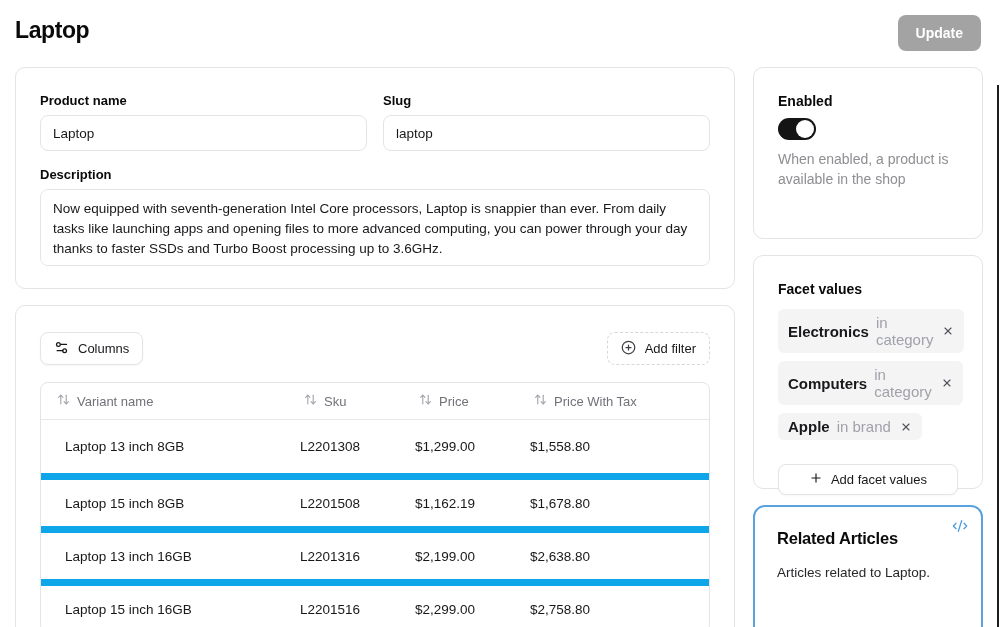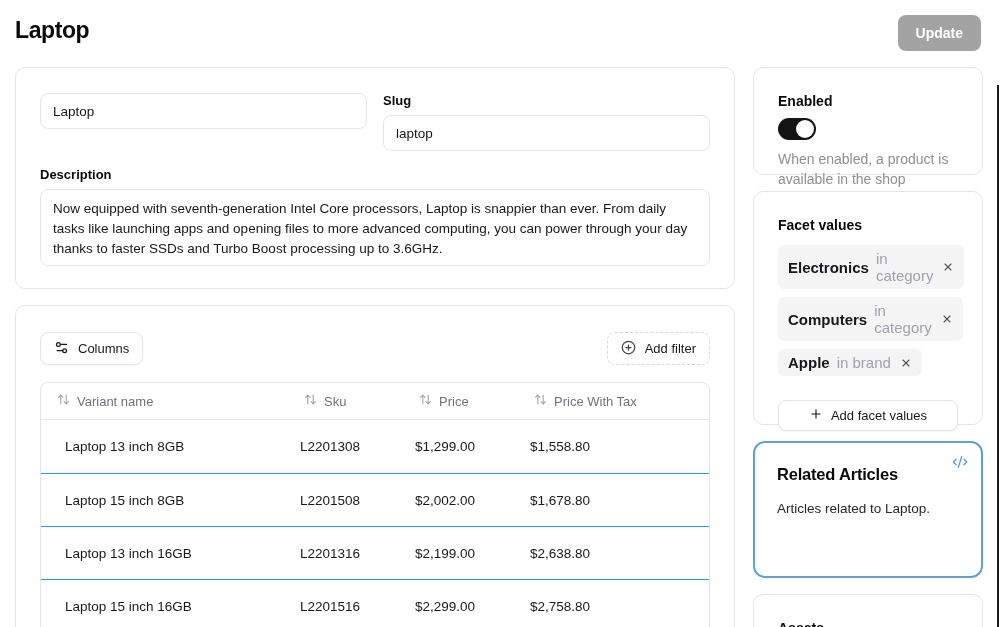--- a/index.html
+++ b/index.html
@@ -39,29 +39,29 @@
   .btn svg { flex:0 0 auto; }
 
   .table-box { margin-top:17px; border:1px solid #e4e4e7; border-radius:8px; overflow:hidden; }
   table { width:100%; border-collapse:separate; border-spacing:0; table-layout:fixed; }
   col.c1 { width:235px; } col.c2 { width:115px; } col.c3 { width:115px; } col.c4 { width:auto; }
   th { height:37px; text-align:left; font-size:13px; font-weight:500; color:#71717a;
     border-bottom:1px solid #e7e7ea; padding:0; vertical-align:middle; cursor:pointer; }
   th .th-inner { display:flex; align-items:center; gap:7px; padding-left:28px; }
   th:first-child .th-inner { padding-left:16px; }
   td { height:53px; font-size:13.5px; color:#18181b; padding:0 0 0 24px; vertical-align:middle; }
-  tr + tr td { border-top:1px solid #0ea5e9; }
+  tr + tr td { border-top:7px solid #0ea5e9; }
   td.variant-name { font-weight:400; }
 
   
   .sidebar { position:absolute; left:753px; top:67px; width:230px; display:flex; flex-direction:column; gap:16px; }
   .side-card { padding:25px 24px; }
   .side-title { font-size:14px; font-weight:600; color:#0a0a0a; }
 
-  .enabled-card { height:108px; }
+  .enabled-card { height:172px; }
   .switch { margin-top:9px; width:38px; height:22px; border-radius:999px; background:#141414; position:relative; cursor:pointer; }
   .switch .knob { position:absolute; right:2px; top:2px; width:18px; height:18px; border-radius:50%; background:#fff; }
   .helper-text { margin-top:9px; font-size:14px; line-height:20px; color:#8e8e93; }
 
   .facet-card { height:234px; }
   .chips { margin-top:12px; display:flex; flex-direction:column; align-items:flex-start; gap:8px; }
   .chip { display:inline-flex; align-items:center; gap:7px; background:#f4f4f5; border-radius:6px;
     padding:5px 10px; font-size:15px; cursor:default; }
   .chip .chip-value { font-weight:600; color:#18181b; }
   .chip .chip-facet { color:#a1a1aa; }
@@ -86,20 +86,21 @@
 <div class="page">
 
   <h1 class="page-title">Laptop</h1>
   <button class="update-btn">Update</button>
 
   <div class="main-col">
 
     <section class="card form-card">
       <div class="form-row">
         <div class="field">
+          <label>Product name</label>
           <input type="text" value="Laptop" style="">
         </div>
         <div class="field">
           <label>Slug</label>
           <input type="text" value="laptop" style="">
         </div>
       </div>
       <div class="field desc-field">
         <label>Description</label>
         <textarea style="">Now equipped with seventh-generation Intel Core processors, Laptop is snappier than ever. From daily tasks like launching apps and opening files to more advanced computing, you can power through your day thanks to faster SSDs and Turbo Boost processing up to 3.6GHz.</textarea>
@@ -190,21 +191,21 @@
           <tbody>
             <tr>
               <td class="variant-name">Laptop 13 inch 8GB</td>
               <td>L2201308</td>
               <td>$1,299.00</td>
               <td>$1,558.80</td>
             </tr>
             <tr>
               <td class="variant-name">Laptop 15 inch 8GB</td>
               <td>L2201508</td>
-              <td>$2,002.00</td>
+              <td>$1,162.19</td>
               <td>$1,678.80</td>
             </tr>
             <tr>
               <td class="variant-name">Laptop 13 inch 16GB</td>
               <td>L2201316</td>
               <td>$2,199.00</td>
               <td>$2,638.80</td>
             </tr>
             <tr>
               <td class="variant-name">Laptop 15 inch 16GB</td>

